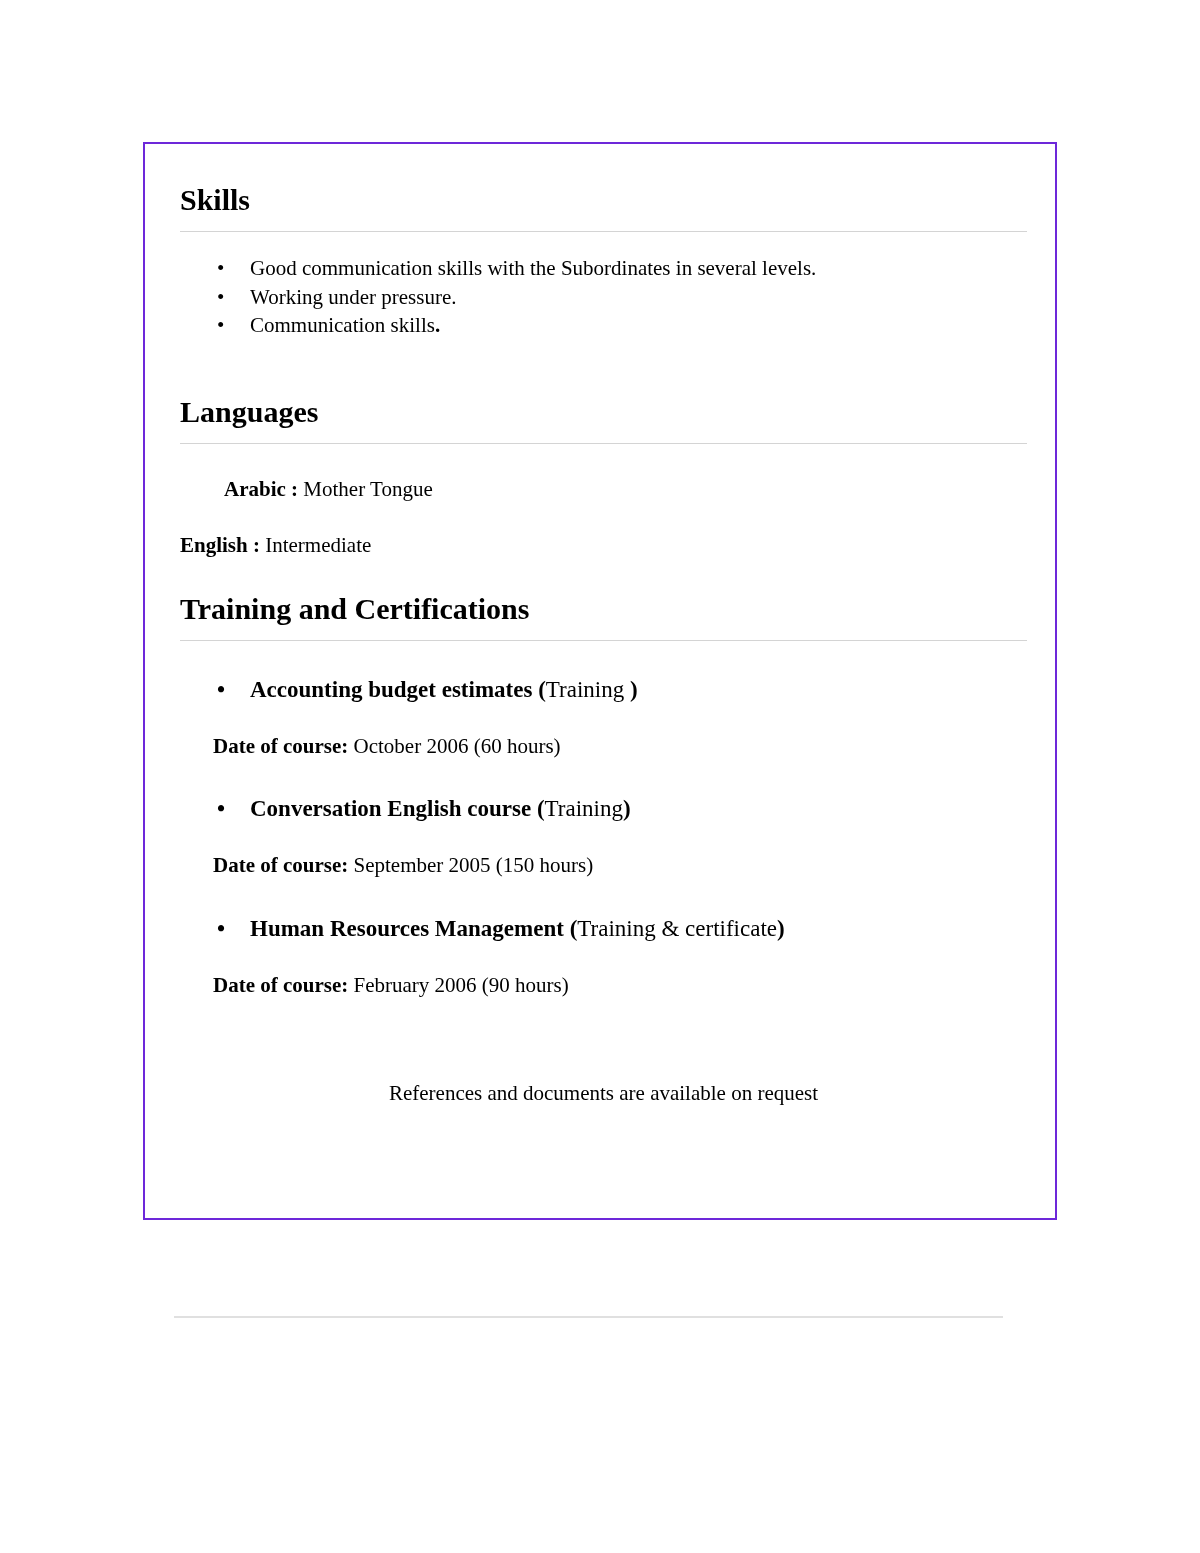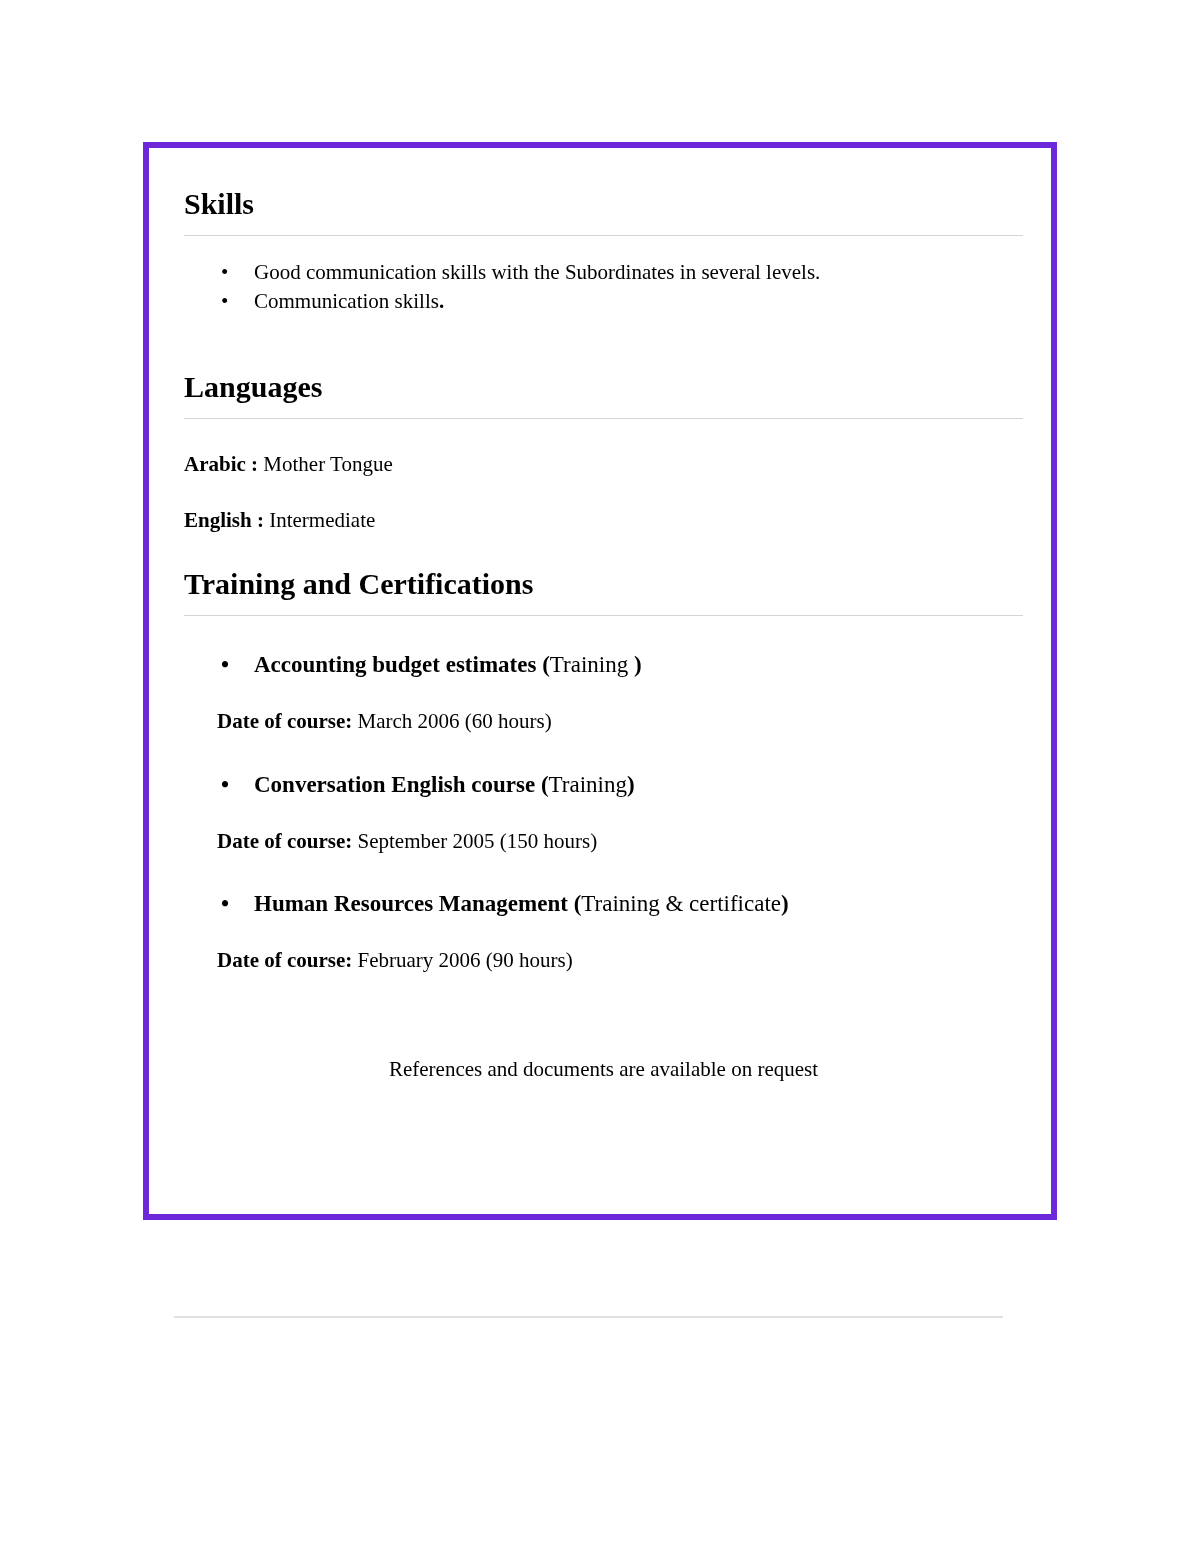--- a/index.html
+++ b/index.html
@@ -15,21 +15,21 @@
     color: #000000;
   }
   .resume-card {
     position: absolute;
     left: 143px;
     top: 142px;
     width: 914px;
     height: 1078px;
     box-sizing: border-box;
     background: #ffffff;
-    border: 6px solid #6d28d9;
+    border: 2px solid #6d28d9;
     padding: 38px 28px 0 35px;
     overflow: hidden;
   }
   .section-title {
     font-size: 30px;
     font-weight: bold;
     line-height: 36px;
     margin: 0;
   }
   .section-rule {
@@ -54,21 +54,21 @@
     top: 0;
   }
   .bold-suffix { font-weight: bold; }
   
   .section-languages { margin-top: 54px; }
   .language-line {
     font-size: 21px;
     line-height: 28px;
     margin: 28px 0 0 0;
   }
-  .language-line:first-of-type { margin-top: 31px; }
+  .language-line:first-of-type { margin-top: 31px; margin-left: 44px; }
   .language-label { font-weight: bold; }
   
   .section-training { margin-top: 32px; }
   .training-entry-title {
     position: relative;
     margin: 34px 0 0 70px;
     font-size: 23px;
     line-height: 30px;
     font-weight: bold;
   }
@@ -107,39 +107,40 @@
 </head>
 <body>
 
 <div class="resume-card">
 
   <div class="section section-skills">
     <h2 class="section-title">Skills</h2>
     <hr class="section-rule">
     <ul class="skills-list">
       <li><span>Good communication skills with the Subordinates in several levels.</span><span class="bold-suffix"></span></li>
+      <li><span>Working under pressure.</span><span class="bold-suffix"></span></li>
       <li><span>Communication skills</span><span class="bold-suffix">.</span></li>
     </ul>
   </div>
 
   <div class="section section-languages">
     <h2 class="section-title">Languages</h2>
     <hr class="section-rule">
     <p class="language-line"><span class="language-label">Arabic :</span><span> Mother Tongue</span></p>
     <p class="language-line"><span class="language-label">English :</span><span> Intermediate</span></p>
   </div>
 
   <div class="section section-training">
     <h2 class="section-title">Training and Certifications</h2>
     <hr class="section-rule">
 
     <div class="training-entry">
       <p class="training-entry-title"><span class="name-bold">Accounting budget estimates (</span><span class="name-regular">Training </span><span class="name-close">)</span></p>
       <p class="training-detail">
-          <span class="detail-line"><span class="detail-label">Date of course:</span><span> March 2006 (60 hours)</span></span>
+          <span class="detail-line"><span class="detail-label">Date of course:</span><span> October 2006 (60 hours)</span></span>
         </p>
     </div>
 
     <div class="training-entry">
       <p class="training-entry-title"><span class="name-bold">Conversation English course (</span><span class="name-regular">Training</span><span class="name-close">)</span></p>
       <p class="training-detail">
           <span class="detail-line"><span class="detail-label">Date of course:</span><span> September 2005 (150 hours)</span></span>
         </p>
     </div>
 

